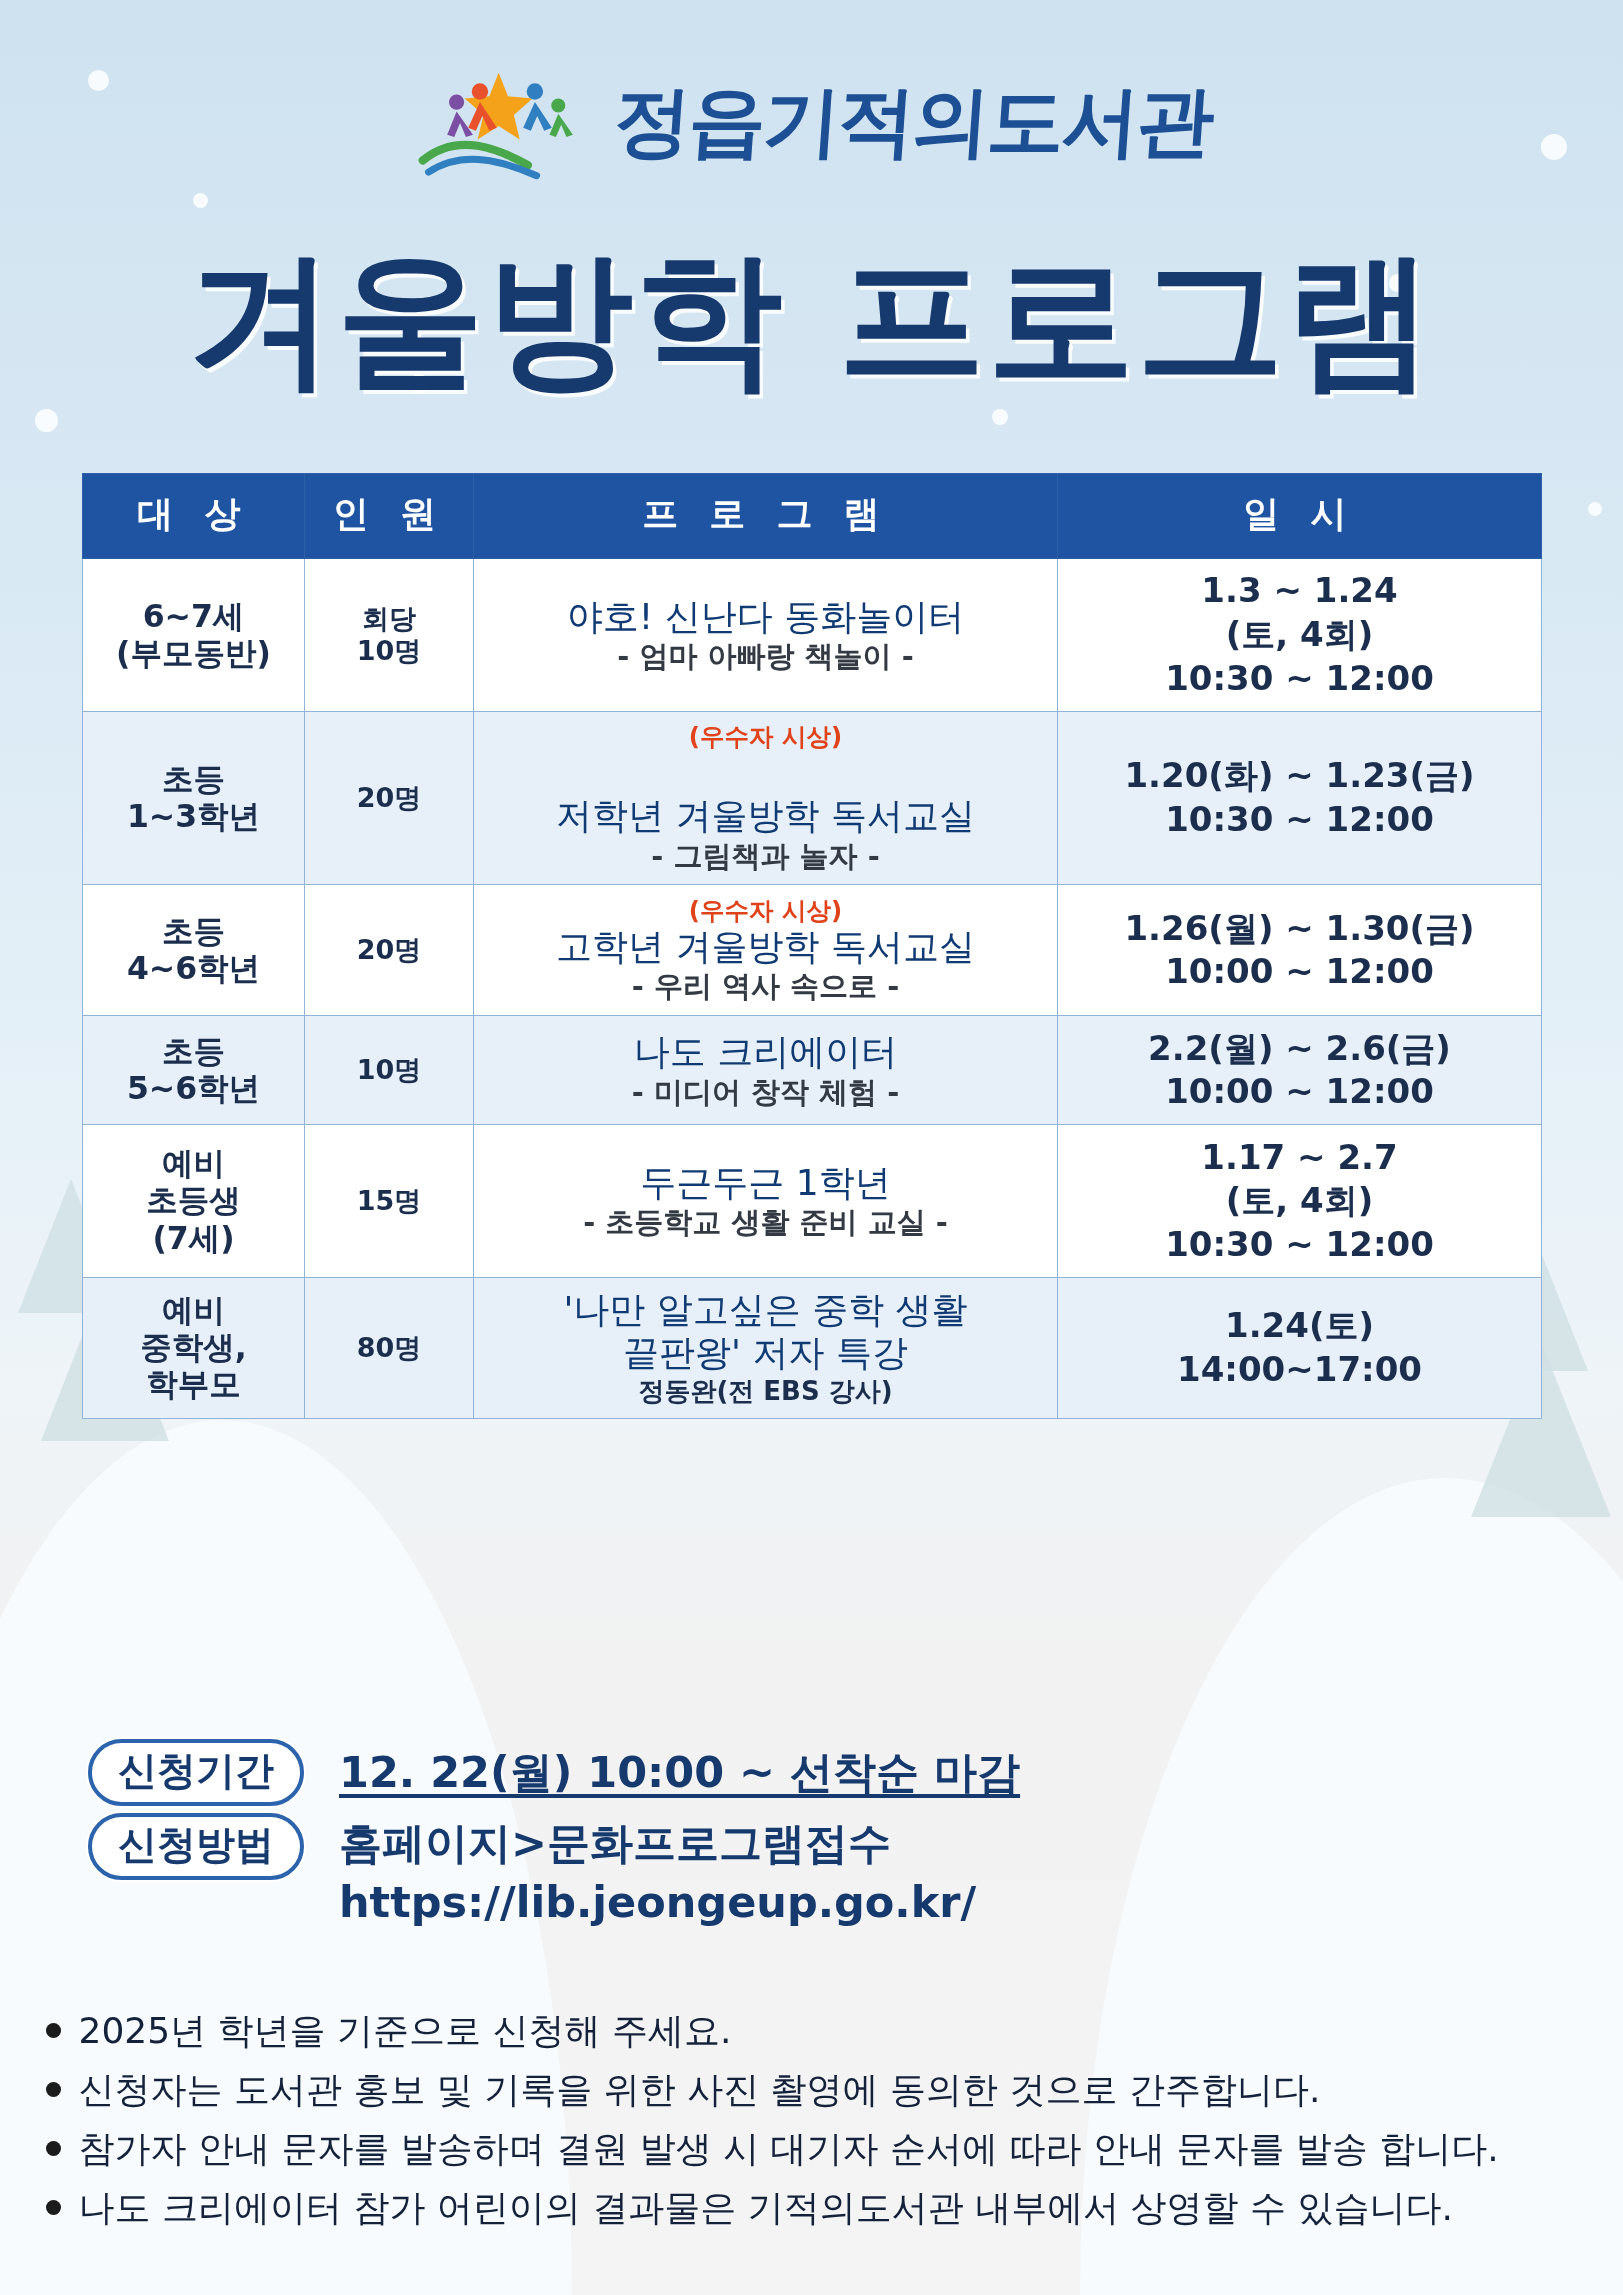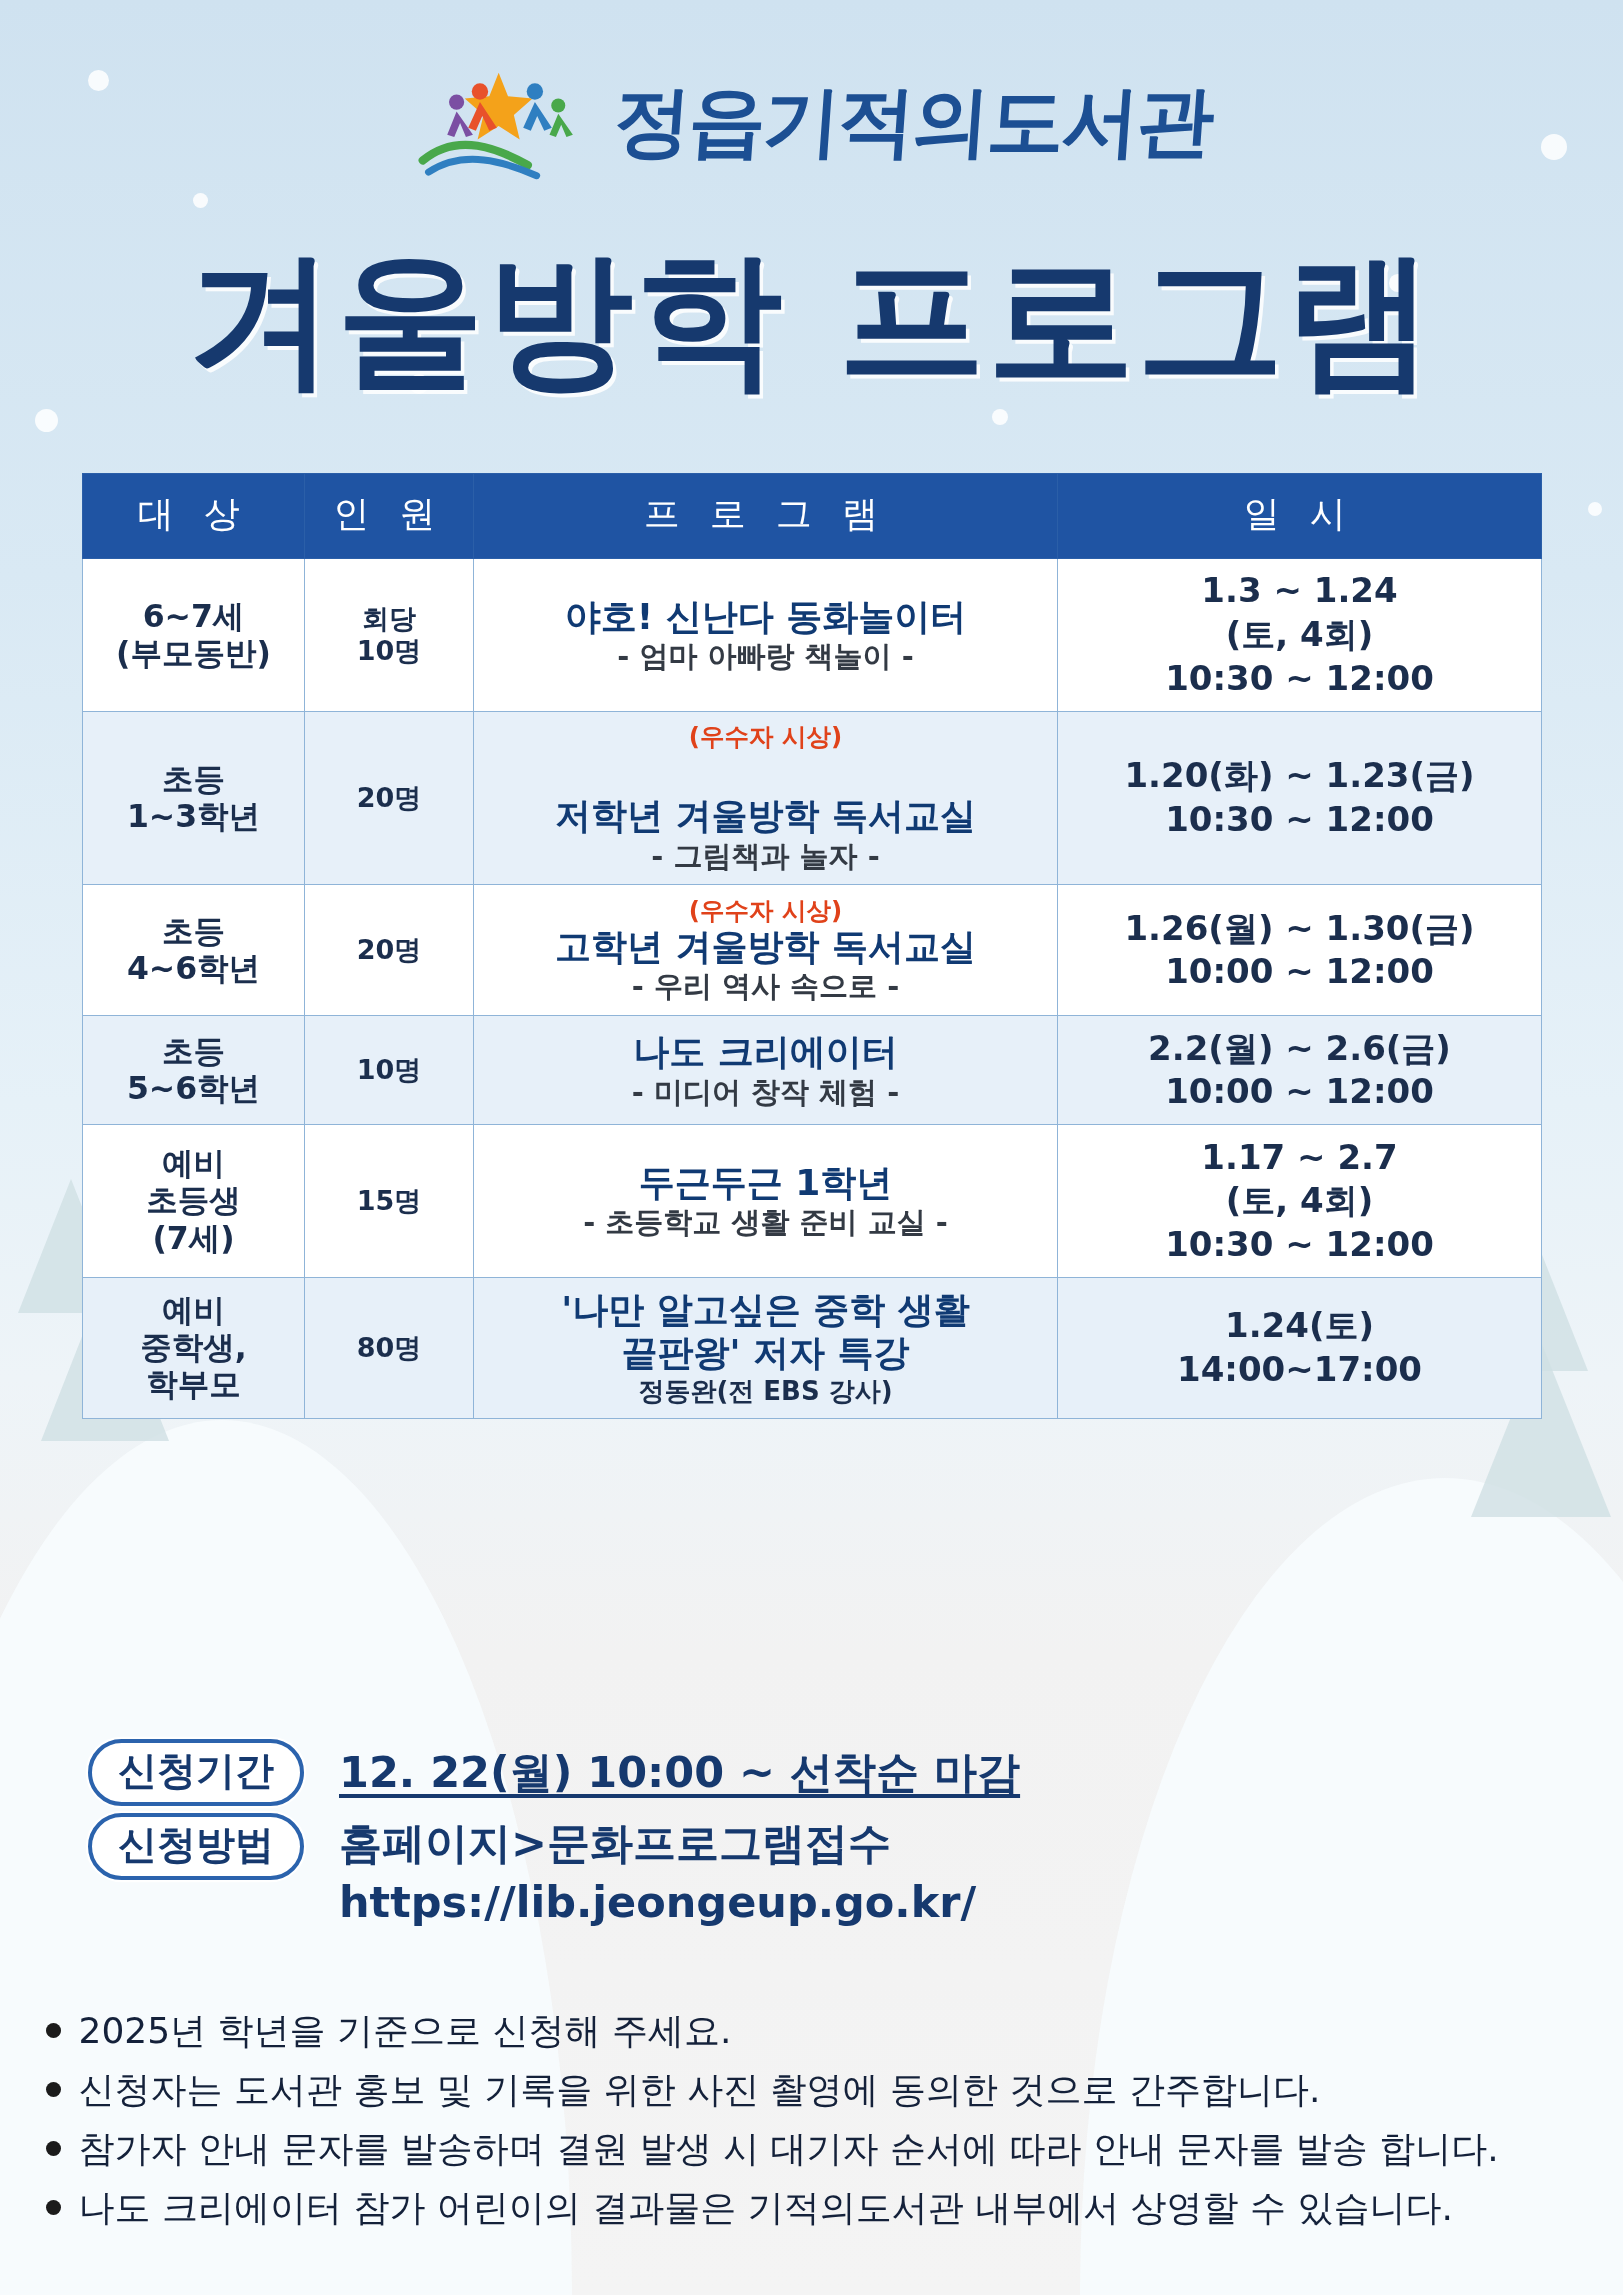--- a/index.html
+++ b/index.html
@@ -105,21 +105,21 @@
     width: 100%;
     border-collapse: collapse;
     table-layout: fixed;
     background: #fff;
     border: 1.8px solid #2b5fa8;
   }
   table.prog th {
     background: #1f54a3;
     color: #ffffff;
     font-size: 36px;
-    font-weight: normal;
+    font-weight: bold;
     letter-spacing: 9.3px;
     padding: 16.3px 0 18.7px;
     border: 1.8px solid #2b5fa8;
     font-family: "DejaVu Sans", sans-serif;
   }
   table.prog td {
     border: 1.8px solid #8fb4d8;
     text-align: center;
     vertical-align: middle;
     padding: 10.5px 5.8px;
@@ -136,21 +136,21 @@
   }
   .c-count {
     font-size: 27px;
     color: #1b2e4d;
     line-height: 1.18;
     font-weight: bold;
   }
   .c-prog-main {
     font-size: 36px;
     color: #103a73;
-    font-weight: bold;
+    font-weight: normal;
     line-height: 1.2;
   }
   .c-prog-sub {
     font-size: 29px;
     color: #333a44;
     line-height: 1.25;
     font-weight: bold;
   }
   .c-prog-award {
     font-size: 24.5px;

